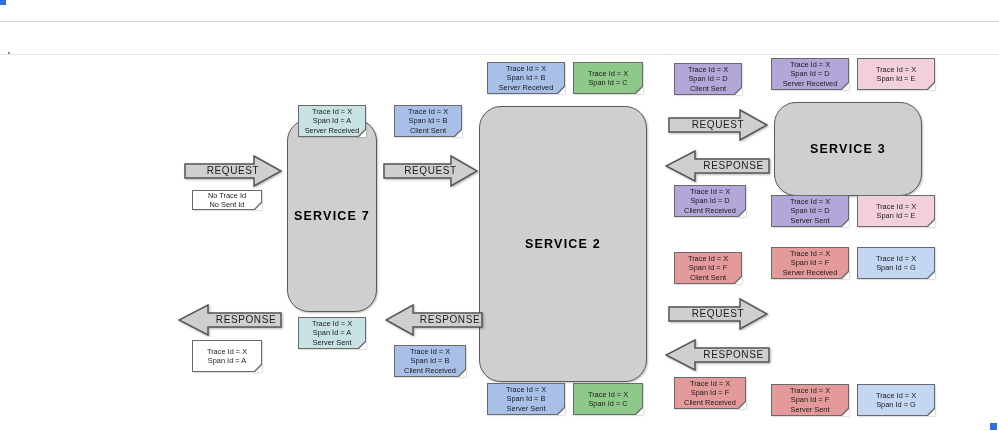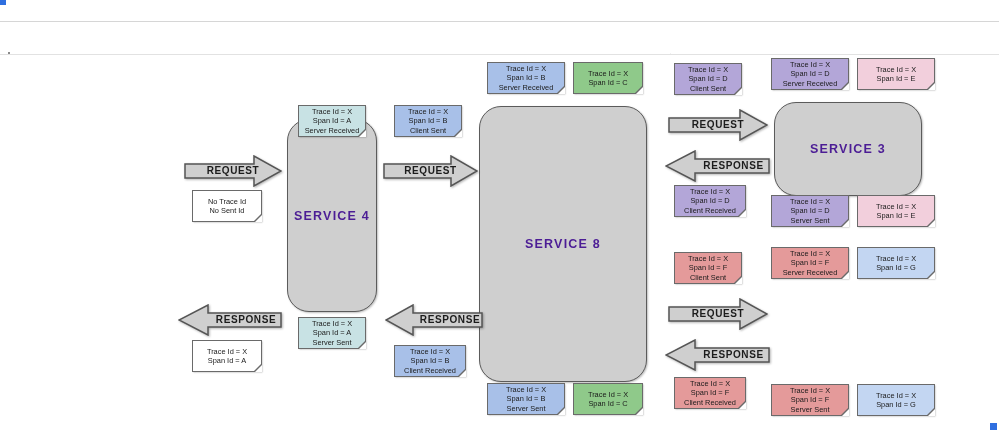--- a/index.html
+++ b/index.html
@@ -45,21 +45,21 @@
   
   .canvas{position:absolute;left:0;top:55px;width:999px;height:376px;background:#fff;}
 
   
   .service{
     position:absolute;background:#cfcfcf;border:1.6px solid #5b5b5b;
     border-radius:22px;display:flex;align-items:center;justify-content:center;
     box-shadow:1px 1px 2px rgba(0,0,0,.25);
   }
   .service span{
-    font-size:12.5px;font-weight:bold;letter-spacing:1.2px;color:#4c1d95;
+    font-size:12.5px;font-weight:bold;letter-spacing:1.2px;color:#000000;
   }
 
   
   .note{
     position:absolute;border:1.2px solid #6a6a6a;
     display:flex;flex-direction:column;align-items:center;justify-content:center;
     text-align:center;line-height:1.22;font-size:7.4px;color:#1a1a1a;
     box-shadow:1.2px 1.2px 1.6px rgba(0,0,0,.30);
     padding:1px 2px;box-sizing:border-box;
   }
@@ -79,21 +79,21 @@
   .c-white {background:#ffffff;}
 
   
   .arrow{
     position:absolute;display:flex;align-items:center;
     filter:drop-shadow(1.5px 1.5px 1.2px rgba(0,0,0,.30));
   }
   .arrow svg{display:block;}
   .arrow .lbl{
     position:absolute;width:100%;text-align:center;
-    font-size:10px;font-weight:bold;letter-spacing:.6px;color:#1c1c1c;
+    font-size:10px;font-weight:normal;letter-spacing:.6px;color:#1c1c1c;
     pointer-events:none;
   }
   .arrow.right .lbl{padding-right:16px;}
   .arrow.left  .lbl{padding-left:16px;}
 </style>
 </head>
 <body>
 
 <div class="page">
 
@@ -105,24 +105,24 @@
 
   <div class="desc-row">
     <div class="desc-caret"></div>
     <div class="desc-text">表示一请求链路，一条链路通过Trace Id唯一标识，Span标识发起的请求信息，各span通过parent id 关联起来</div>
   </div>
   <div class="desc-sep"></div>
 
   <div class="canvas">
 
     <div class="service" style="left:287px;top:64px;width:88px;height:191px;">
-      <span>SERVICE 4</span>
+      <span>SERVICE 7</span>
     </div>
     <div class="service" style="left:479px;top:51px;width:166px;height:274px;">
-      <span>SERVICE 8</span>
+      <span>SERVICE 2</span>
     </div>
     <div class="service" style="left:774px;top:47px;width:146px;height:92px;">
       <span>SERVICE 3</span>
     </div>
 
     <div class="arrow right" style="left:184px;top:100px;width:98px;height:32px;">
       <svg width="98" height="32" viewBox="0 0 98 32">
         <path d="M1,9 L70,9 L70,1 L97,16 L70,31 L70,23 L1,23 Z" fill="#cfcfcf" stroke="#555" stroke-width="1.5"></path>
       </svg>
       <div class="lbl" style="top:10px;">REQUEST</div>
@@ -170,21 +170,21 @@
       <div class="lbl" style="top:10px;">REQUEST</div>
     </div>
 
     <div class="arrow left" style="left:665px;top:284px;width:105px;height:32px;">
       <svg width="105" height="32" viewBox="0 0 105 32">
         <path d="M104,9 L30,9 L30,1 L1,16 L30,31 L30,23 L104,23 Z" fill="#cfcfcf" stroke="#555" stroke-width="1.5"></path>
       </svg>
       <div class="lbl" style="top:10px;">RESPONSE</div>
     </div>
 
-    <div class="note c-white" style="left:192px;top:135px;width:70px;height:32px;">
+    <div class="note c-white" style="left:192px;top:135px;width:70px;height:20px;">
       <span class="ln">No Trace Id</span>
       <span class="ln">No Sent Id</span>
     </div>
     <div class="note c-white" style="left:192px;top:285px;width:70px;height:32px;">
       <span class="ln">Trace Id = X</span>
       <span class="ln">Span Id = A</span>
     </div>
 
     <div class="note c-cyan" style="left:298px;top:50px;width:68px;height:32px;">
       <span class="ln">Trace Id = X</span>

